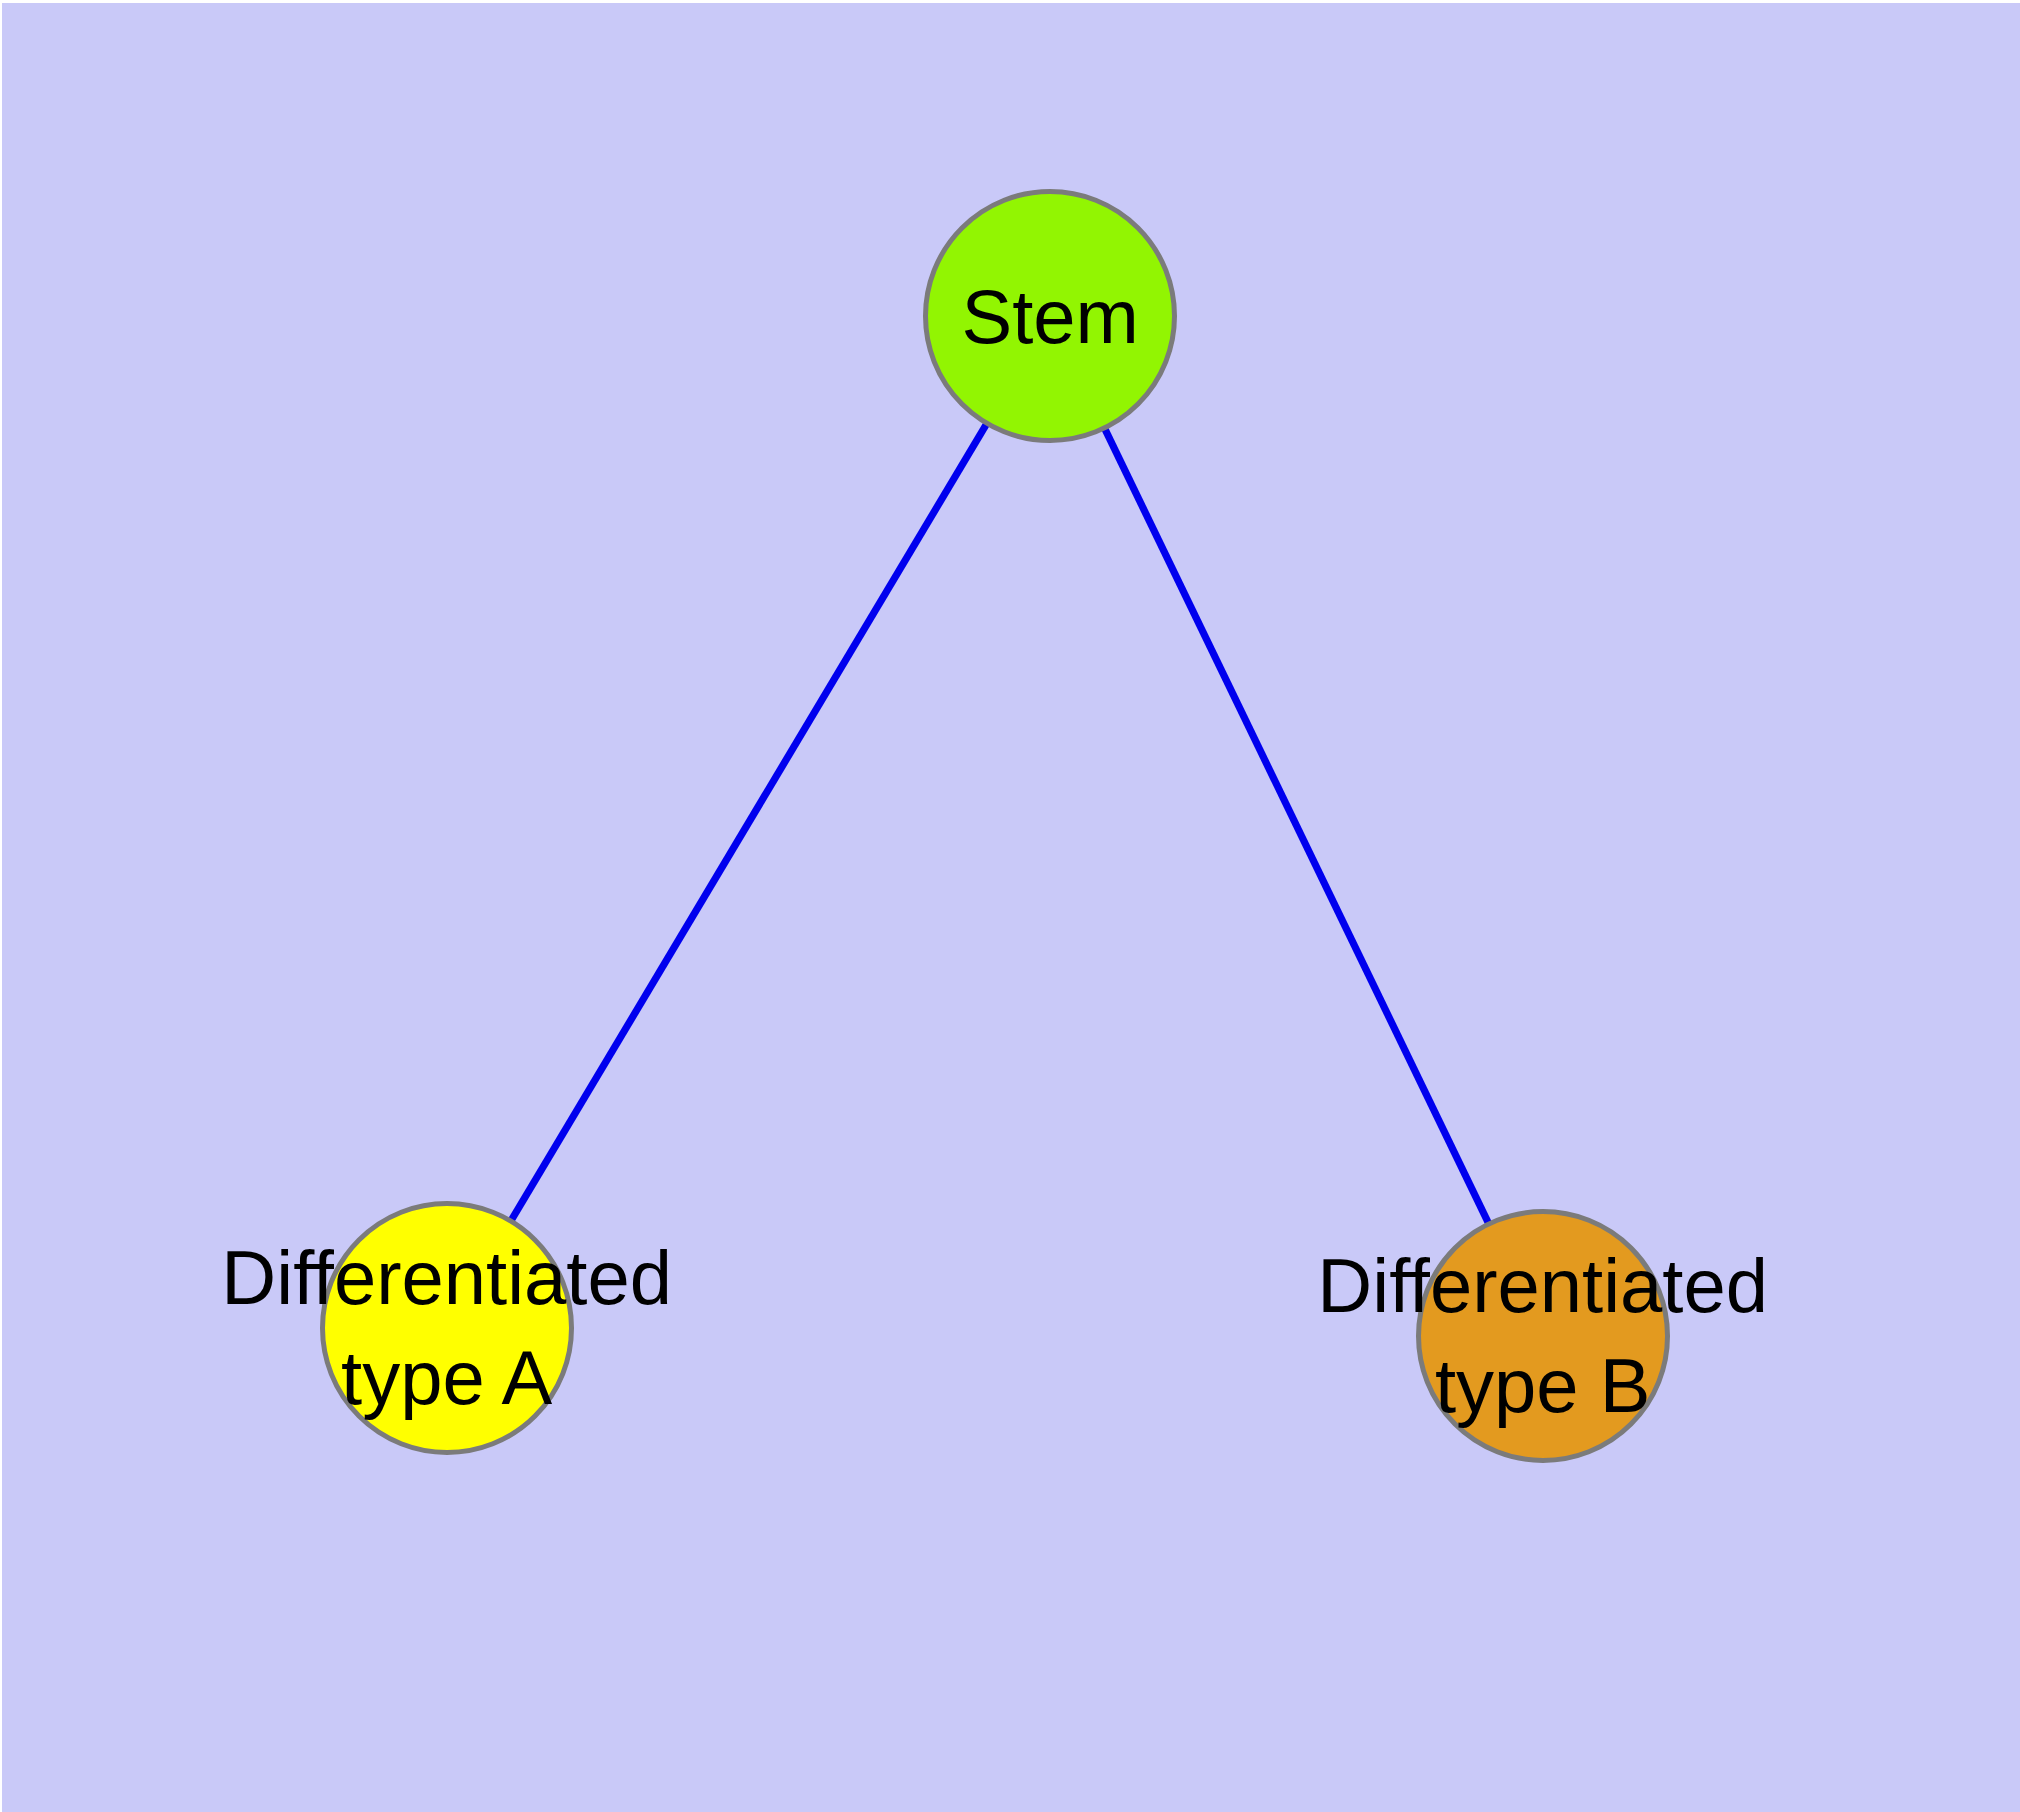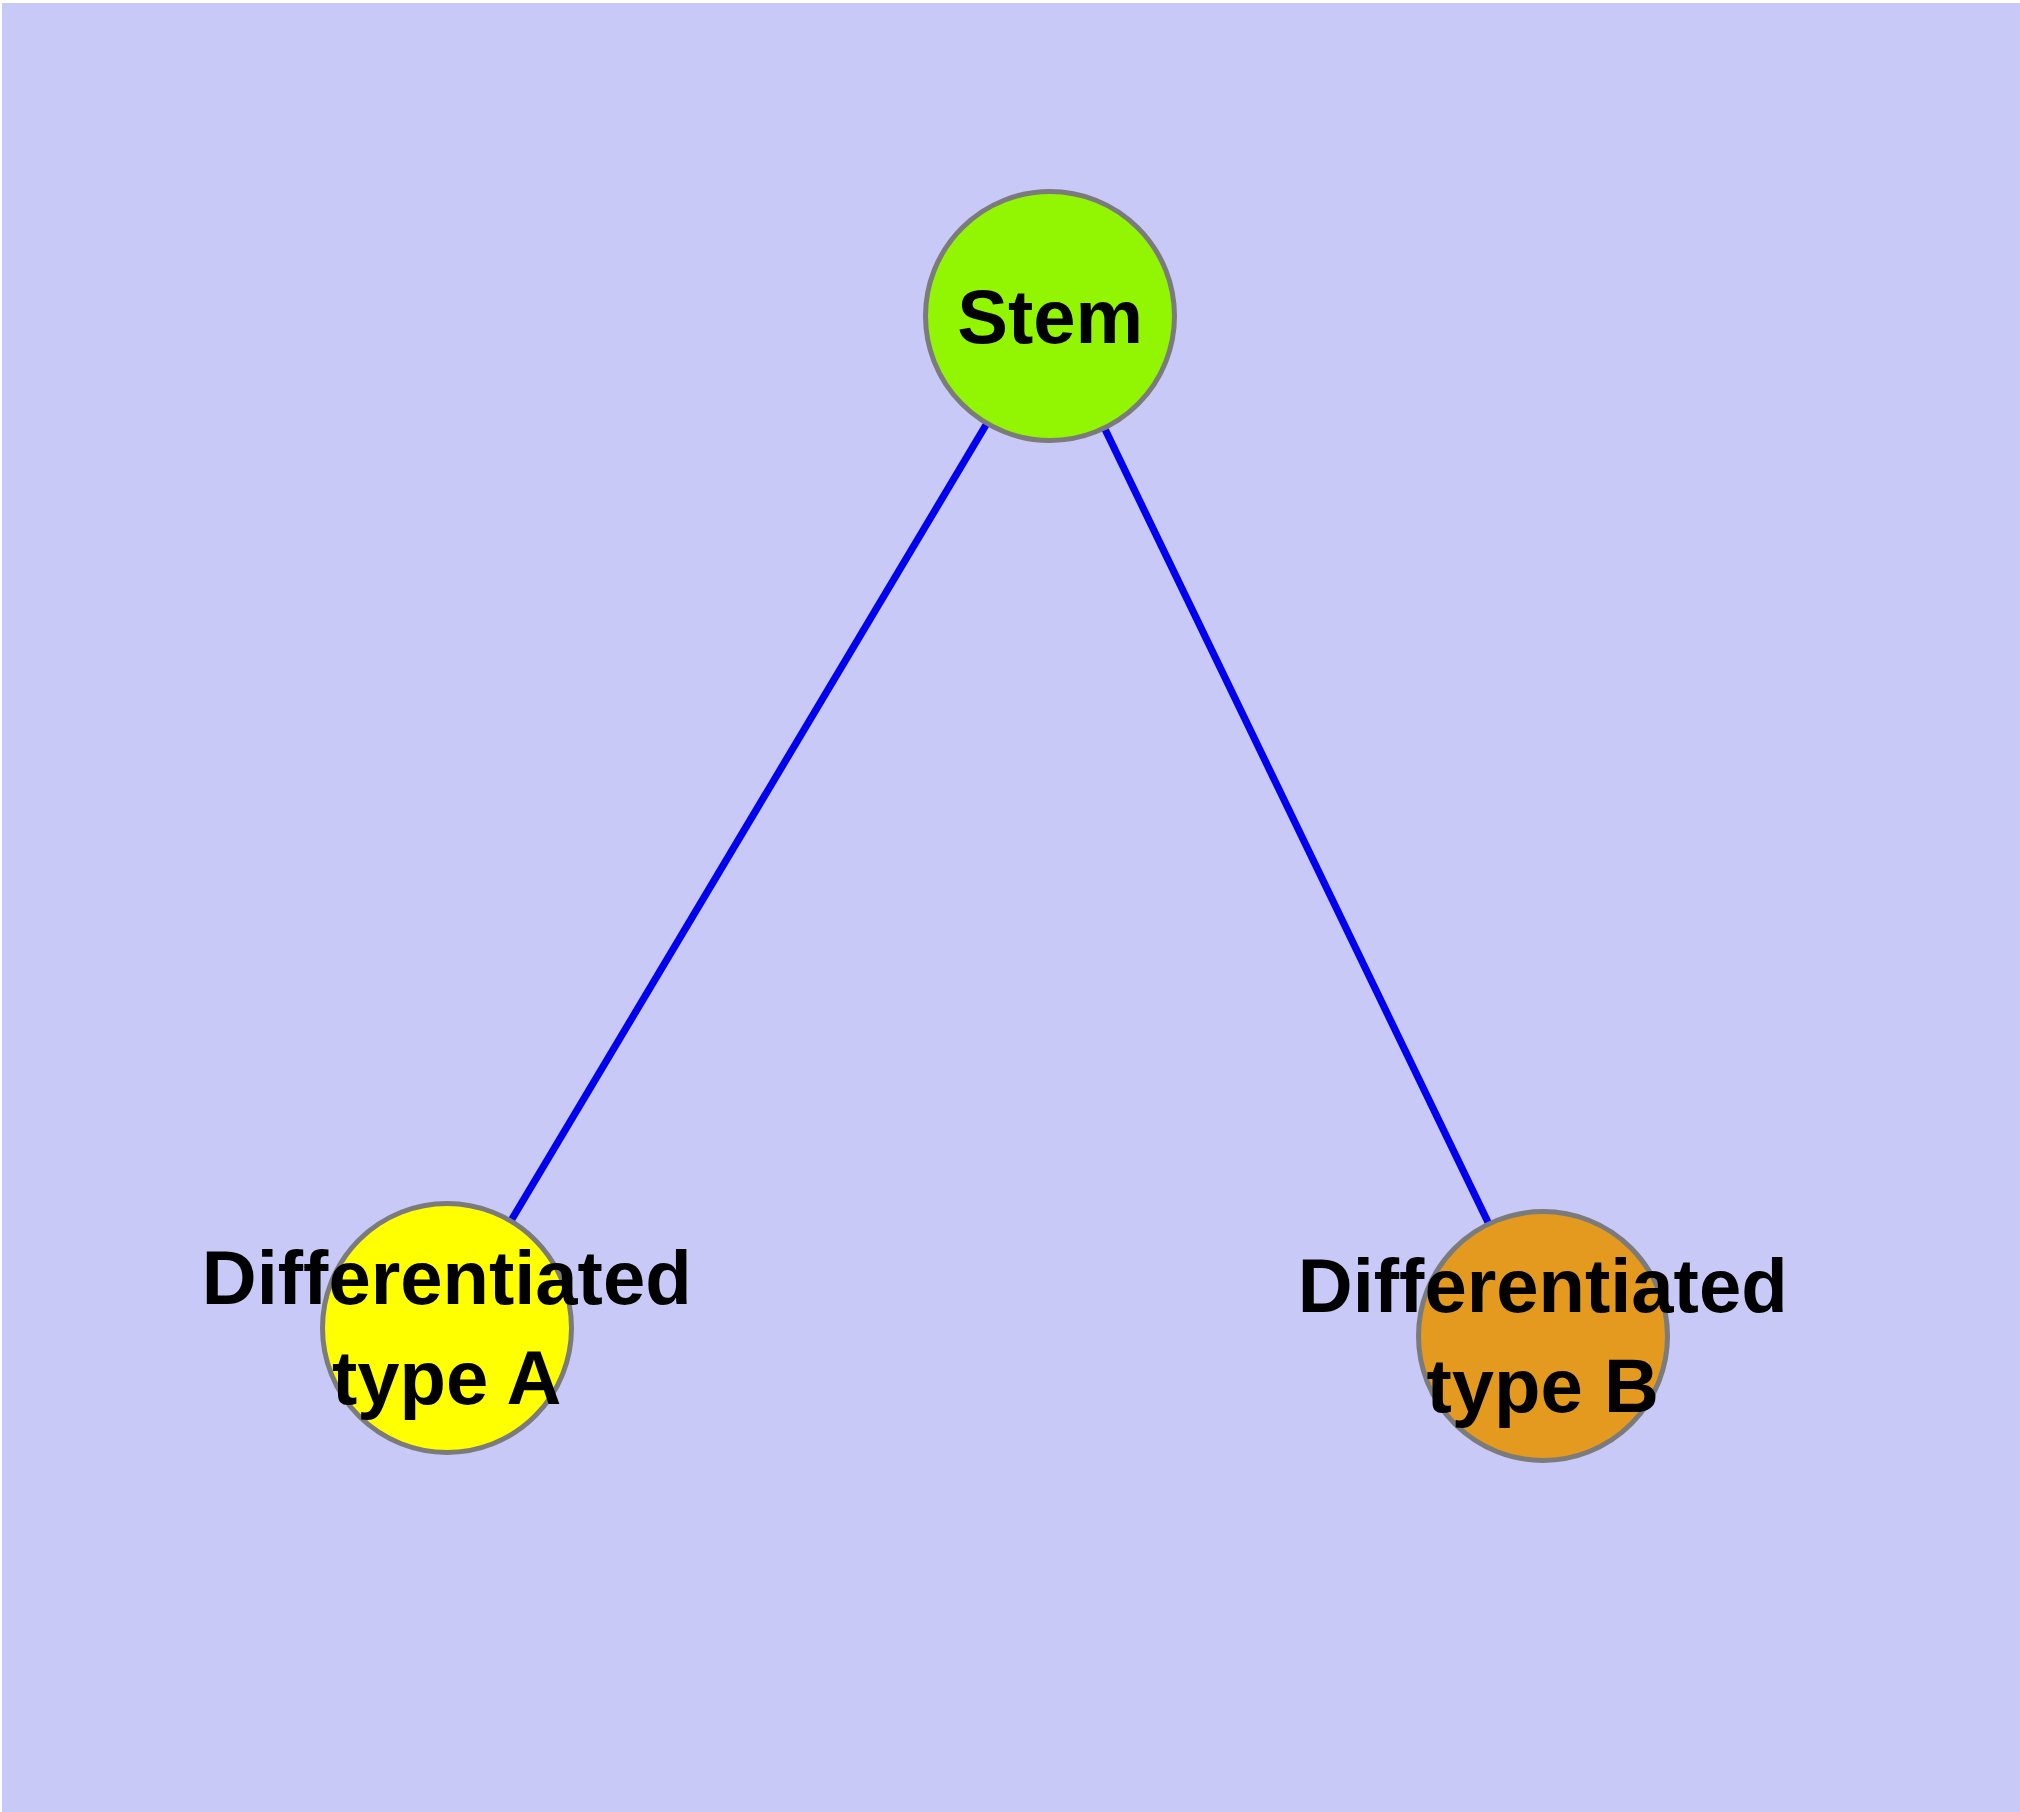--- a/index.html
+++ b/index.html
@@ -37,21 +37,21 @@
     box-sizing: border-box;
     z-index: 2;
   }
   .node-stem   { left: 921px; top: 186px;  }
   .node-type-a { left: 318px;  top: 1198px; }
   .node-type-b { left: 1414px; top: 1206px; }
   .node-label {
     position: absolute;
     z-index: 3;
     color: #000000;
-    font-weight: bold;
+    font-weight: normal;
     font-size: 76px;
     line-height: 100px;
     text-align: center;
     white-space: pre-line;
     pointer-events: none;
   }
   .label-stem   { left: 794px;  top: 264px;  width: 509px; }
   .label-type-a { left: 123px;  top: 1225px; width: 644px; }
   .label-type-b { left: 1219px; top: 1233px; width: 644px; }
 </style>

